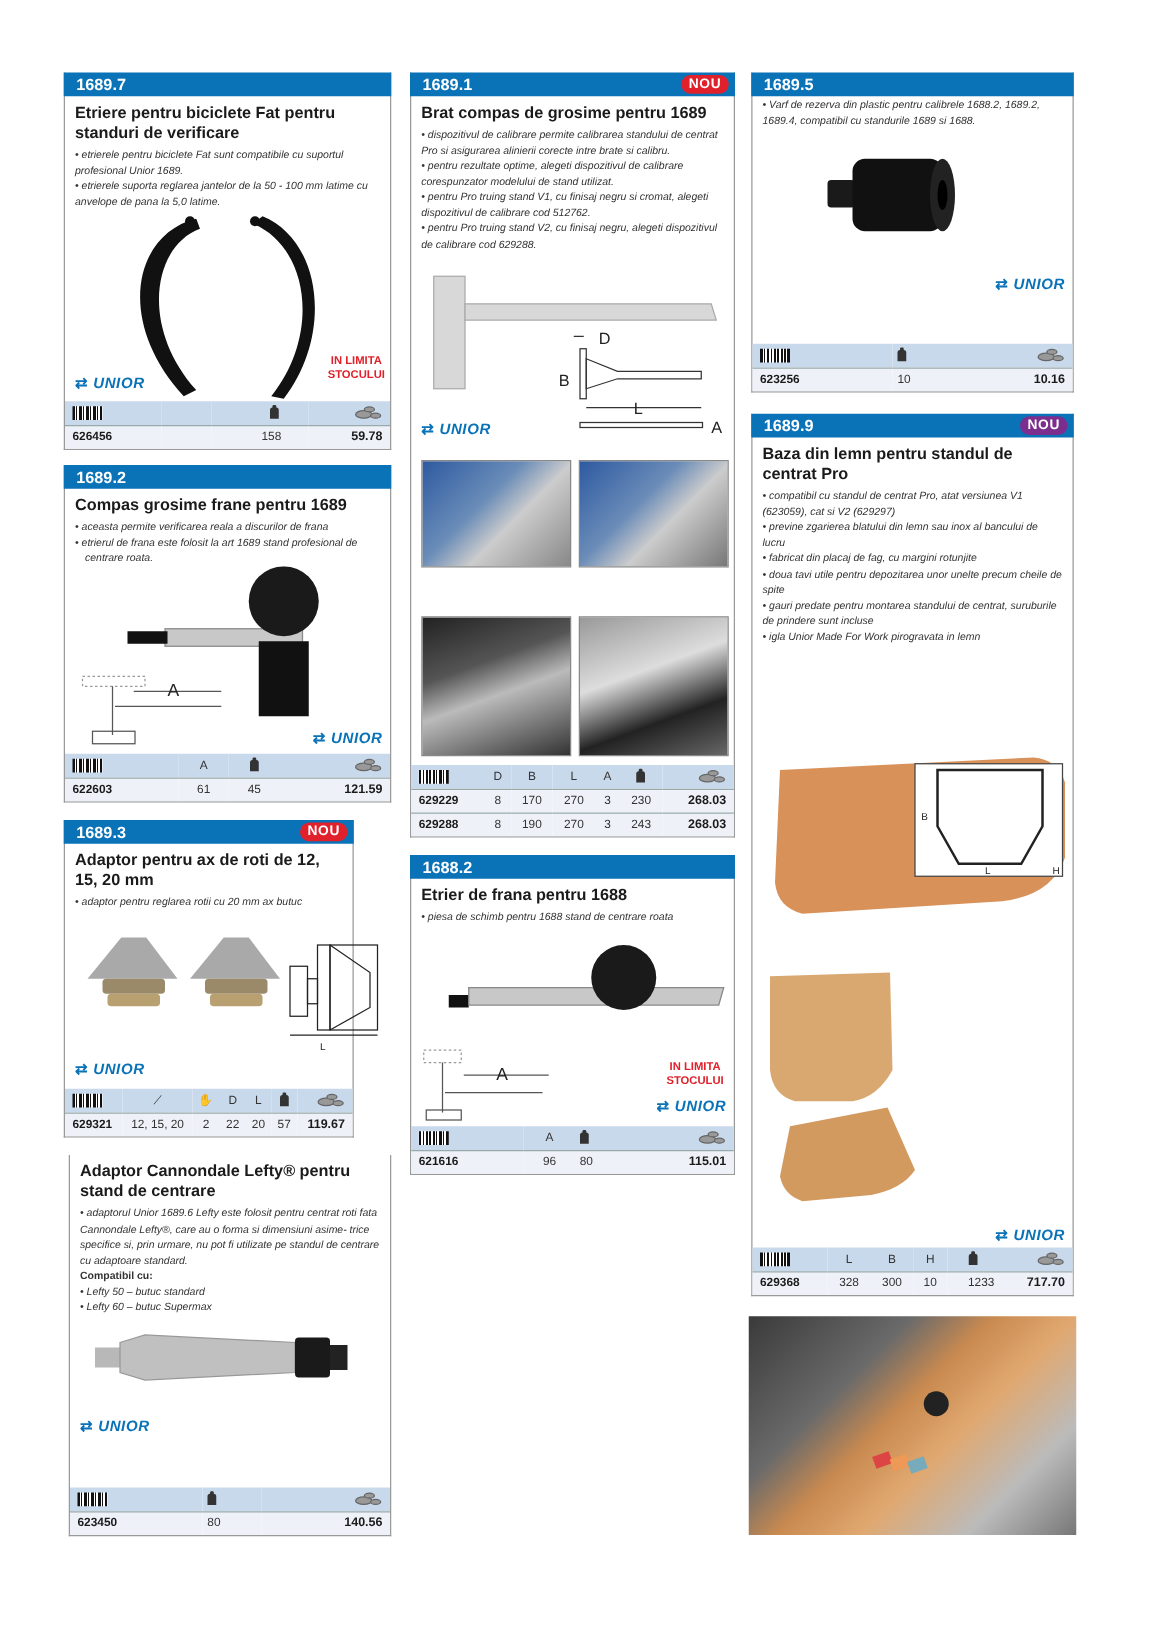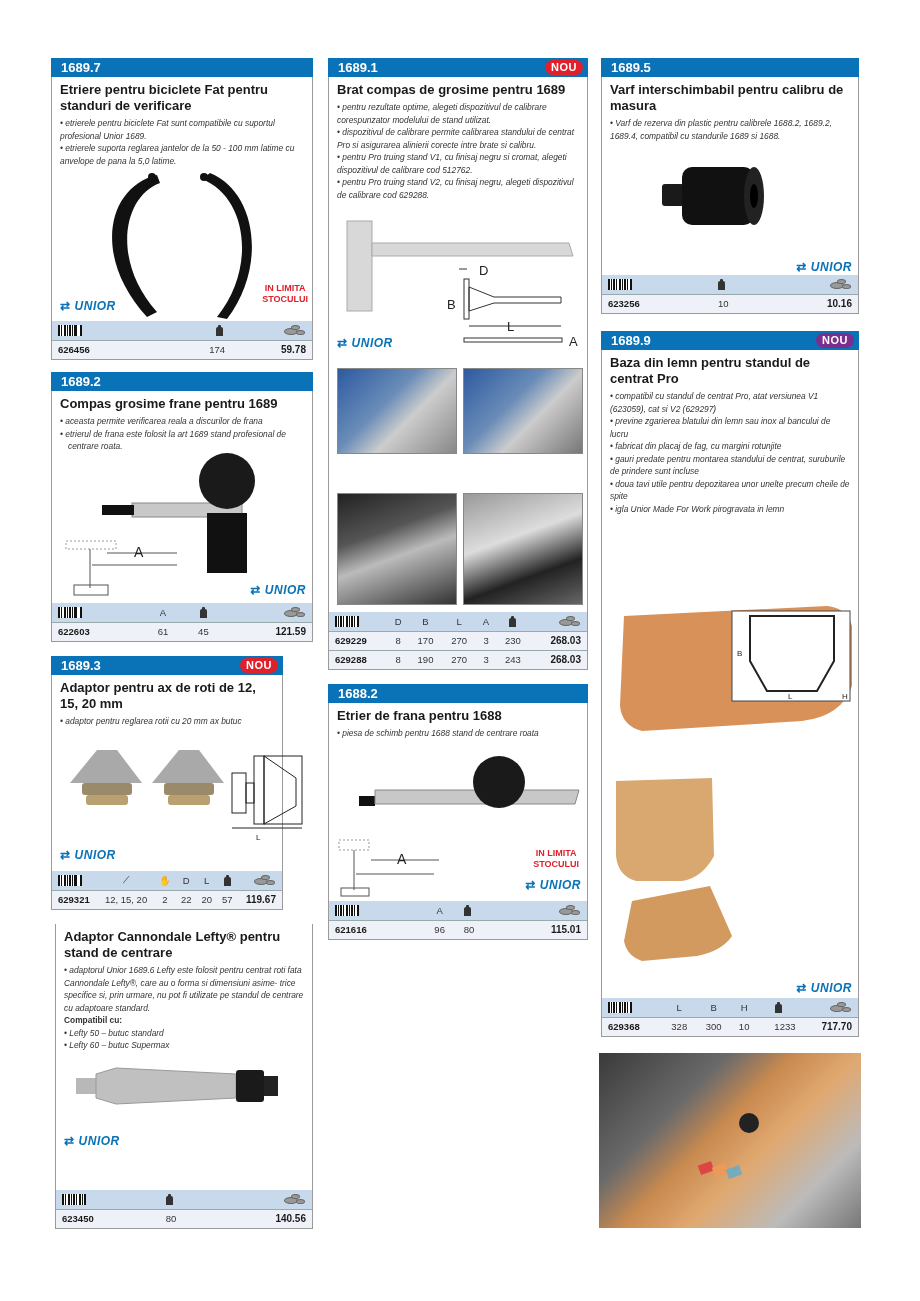--- a/index.html
+++ b/index.html
@@ -70,21 +70,21 @@
       <th class="code"><span class="barcode"></span></th>
       <th style="width:40px"></th>
       <th style="text-align:right; padding-right:24px;"><span class="weight-ic"></span></th>
       <th class="price"><span class="coins-ic"><i style="left:0;top:3px;width:14px;height:7px"></i><i style="left:7px;top:0;width:9px;height:5px"></i><i style="left:12px;top:5px;width:9px;height:5px"></i></span></th>
     </tr>
       </thead>
     <tbody>
         <tr>
       <td class="code">626456</td>
       <td></td>
-      <td style="text-align:right; padding-right:22px;">174</td>
+      <td style="text-align:right; padding-right:22px;">158</td>
       <td class="price">59.78</td>
     </tr>
       </tbody>
   </table>
 </div>
 
 <div class="card" style="left:51px; top:372px; width:262px; height:270px;">
   <div class="card-head"><span>1689.2</span></div>
   <div class="card-title">Compas grosime frane pentru 1689</div>
   <div class="card-desc indent">
@@ -208,22 +208,22 @@
       <td class="price">140.56</td>
     </tr>
       </tbody>
   </table>
 </div>
 
 <div class="card" style="left:328px; top:58px; width:260px; height:612px;">
   <div class="card-head"><span>1689.1</span><span class="badge red">NOU</span></div>
   <div class="card-title">Brat compas de grosime pentru 1689</div>
   <div class="card-desc">
+    <p>• dispozitivul de calibrare permite calibrarea standului de centrat Pro si asigurarea alinierii corecte intre brate si calibru.</p>
     <p>• pentru rezultate optime, alegeti dispozitivul de calibrare corespunzator modelului de stand utilizat.</p>
-    <p>• dispozitivul de calibrare permite calibrarea standului de centrat Pro si asigurarea alinierii corecte intre brate si calibru.</p>
     <p>• pentru Pro truing stand V1, cu finisaj negru si cromat, alegeti dispozitivul de calibrare cod 512762.</p>
     <p>• pentru Pro truing stand V2, cu finisaj negru, alegeti dispozitivul de calibrare cod 629288.</p>
   </div>
   <div class="img-area" style="height:150px;">
     <svg width="260" height="150" style="position:absolute;left:0;top:0">
       <rect x="18" y="20" width="25" height="90" fill="#d8d8d8" stroke="#aaa"></rect>
       <path d="M43,42 L240,42 L244,55 L43,55 Z" fill="#d8d8d8" stroke="#aaa"></path>
       <line x1="130" y1="68" x2="138" y2="68" stroke="#333"></line>
       <text x="150" y="74" font-size="13" font-family="Liberation Sans, sans-serif" fill="#222">D</text>
       <text x="118" y="108" font-size="13" font-family="Liberation Sans, sans-serif" fill="#222">B</text>
@@ -314,21 +314,20 @@
       <td>96</td>
       <td style="text-align:left">80</td>
       <td class="price">115.01</td>
     </tr>
       </tbody>
   </table>
 </div>
 
 <div class="card" style="left:601px; top:58px; width:258px; height:256px;">
   <div class="card-head"><span>1689.5</span></div>
-  <div class="card-title">Varf interschimbabil pentru calibru de masura</div>
   <div class="card-desc">
     <p>• Varf de rezerva din plastic pentru calibrele 1688.2, 1689.2, 1689.4, compatibil cu standurile 1689 si 1688.</p>
   </div>
   <div class="img-area" style="height:130px;">
     <svg width="258" height="130" style="position:absolute;left:0;top:0">
       <rect x="60" y="42" width="22" height="22" rx="3" fill="#1a1a1a"></rect>
       <rect x="80" y="25" width="72" height="58" rx="10" fill="#111"></rect>
       <ellipse cx="152" cy="54" rx="10" ry="29" fill="#222"></ellipse>
       <ellipse cx="152" cy="54" rx="4" ry="12" fill="#000"></ellipse>
     </svg>
@@ -352,22 +351,22 @@
   </table>
 </div>
 
 <div class="card" style="left:601px; top:331px; width:258px; height:706px;">
   <div class="card-head"><span>1689.9</span><span class="badge purple">NOU</span></div>
   <div class="card-title">Baza din lemn pentru standul de centrat Pro</div>
   <div class="card-desc">
     <p>• compatibil cu standul de centrat Pro, atat versiunea V1 (623059), cat si V2 (629297)</p>
     <p>• previne zgarierea blatului din lemn sau inox al bancului de lucru</p>
     <p>• fabricat din placaj de fag, cu margini rotunjite</p>
+    <p>• doua tavi utile pentru depozitarea unor unelte precum cheile de spite</p>
     <p>• gauri predate pentru montarea standului de centrat, suruburile de prindere sunt incluse</p>
-    <p>• doua tavi utile pentru depozitarea unor unelte precum cheile de spite</p>
     <p>• igla Unior Made For Work pirogravata in lemn</p>
   </div>
   <svg width="258" height="420" style="position:absolute;left:0;top:255px">
     <path d="M22,30 L225,20 Q245,22 250,40 L250,100 Q240,130 200,135 L40,145 Q20,140 18,120 Z" fill="#d9915a"></path>
     <rect x="130" y="25" width="118" height="90" fill="#fff" stroke="#444"></rect>
     <path d="M148,30 L232,30 L232,75 L215,105 L165,105 L148,75 Z" fill="none" stroke="#222" stroke-width="2"></path>
     <text x="135" y="70" font-size="8" font-family="Liberation Sans, sans-serif" fill="#222">B</text>
     <text x="186" y="113" font-size="8" font-family="Liberation Sans, sans-serif" fill="#222">L</text>
     <text x="240" y="113" font-size="8" font-family="Liberation Sans, sans-serif" fill="#222">H</text>
     <path d="M14,195 L110,192 L112,270 Q100,292 80,295 L34,295 Q16,290 14,270 Z" fill="#d8a870"></path>

